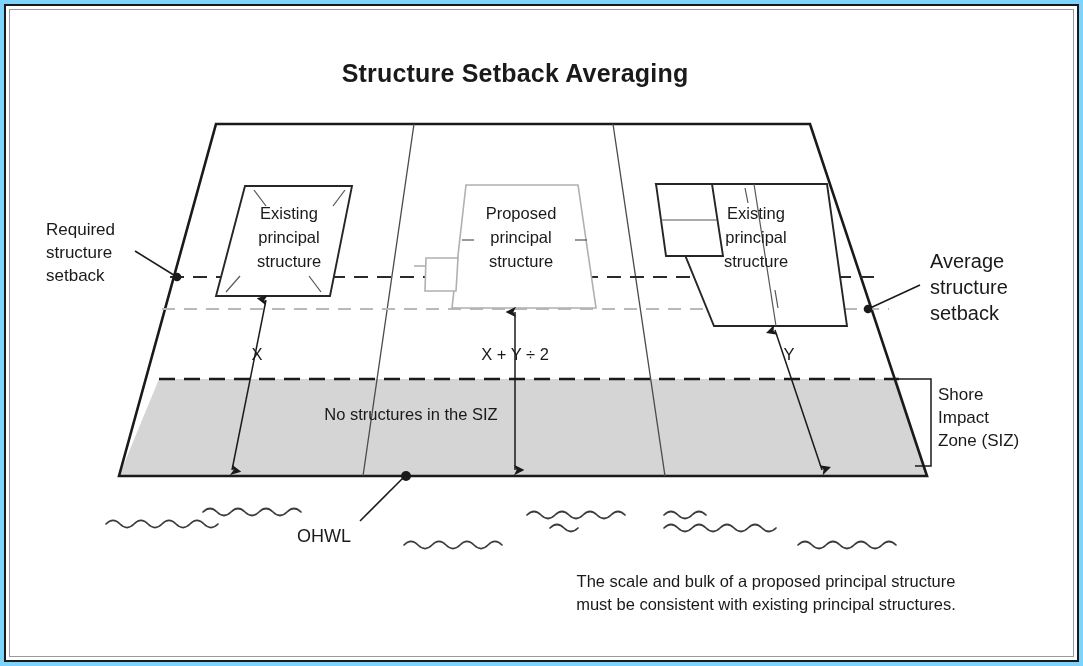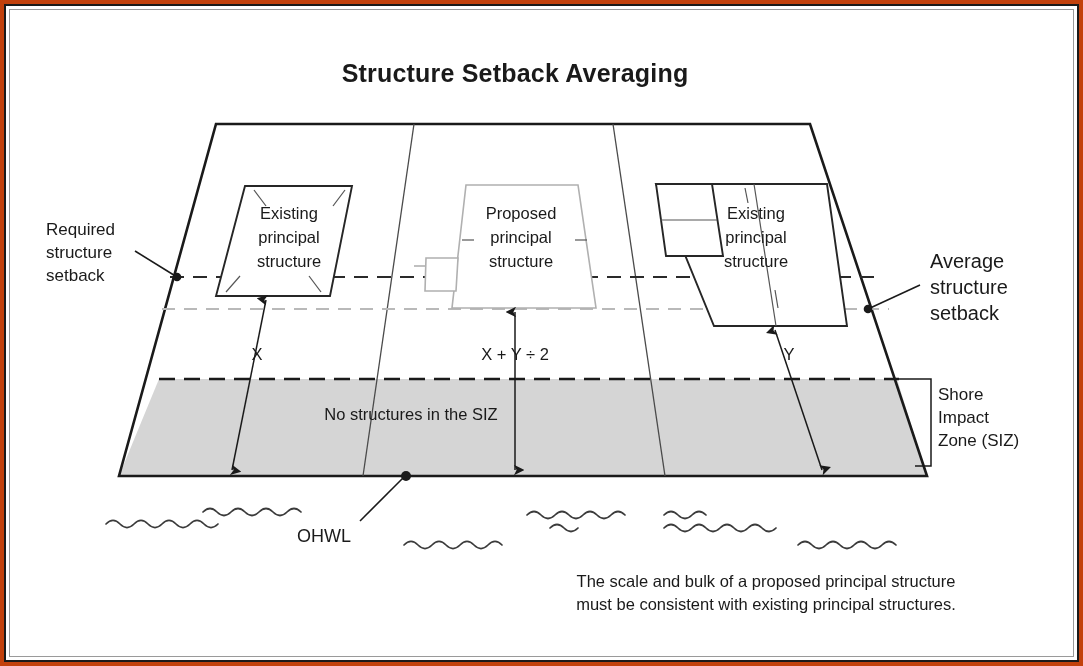--- a/index.html
+++ b/index.html
@@ -8,21 +8,21 @@
     padding: 0;
     background: #ffffff;
   }
   body {
     font-family: "Liberation Sans", sans-serif;
   }
   #page {
     position: relative;
     width: 1083px;
     height: 666px;
-    background: #c2410c;
+    background: #7dd3fc;
     box-sizing: border-box;
     overflow: hidden;
   }
   .frame-outer {
     position: absolute;
     left: 4px;
     top: 4px;
     width: 1075px;
     height: 658px;
     box-sizing: border-box;

